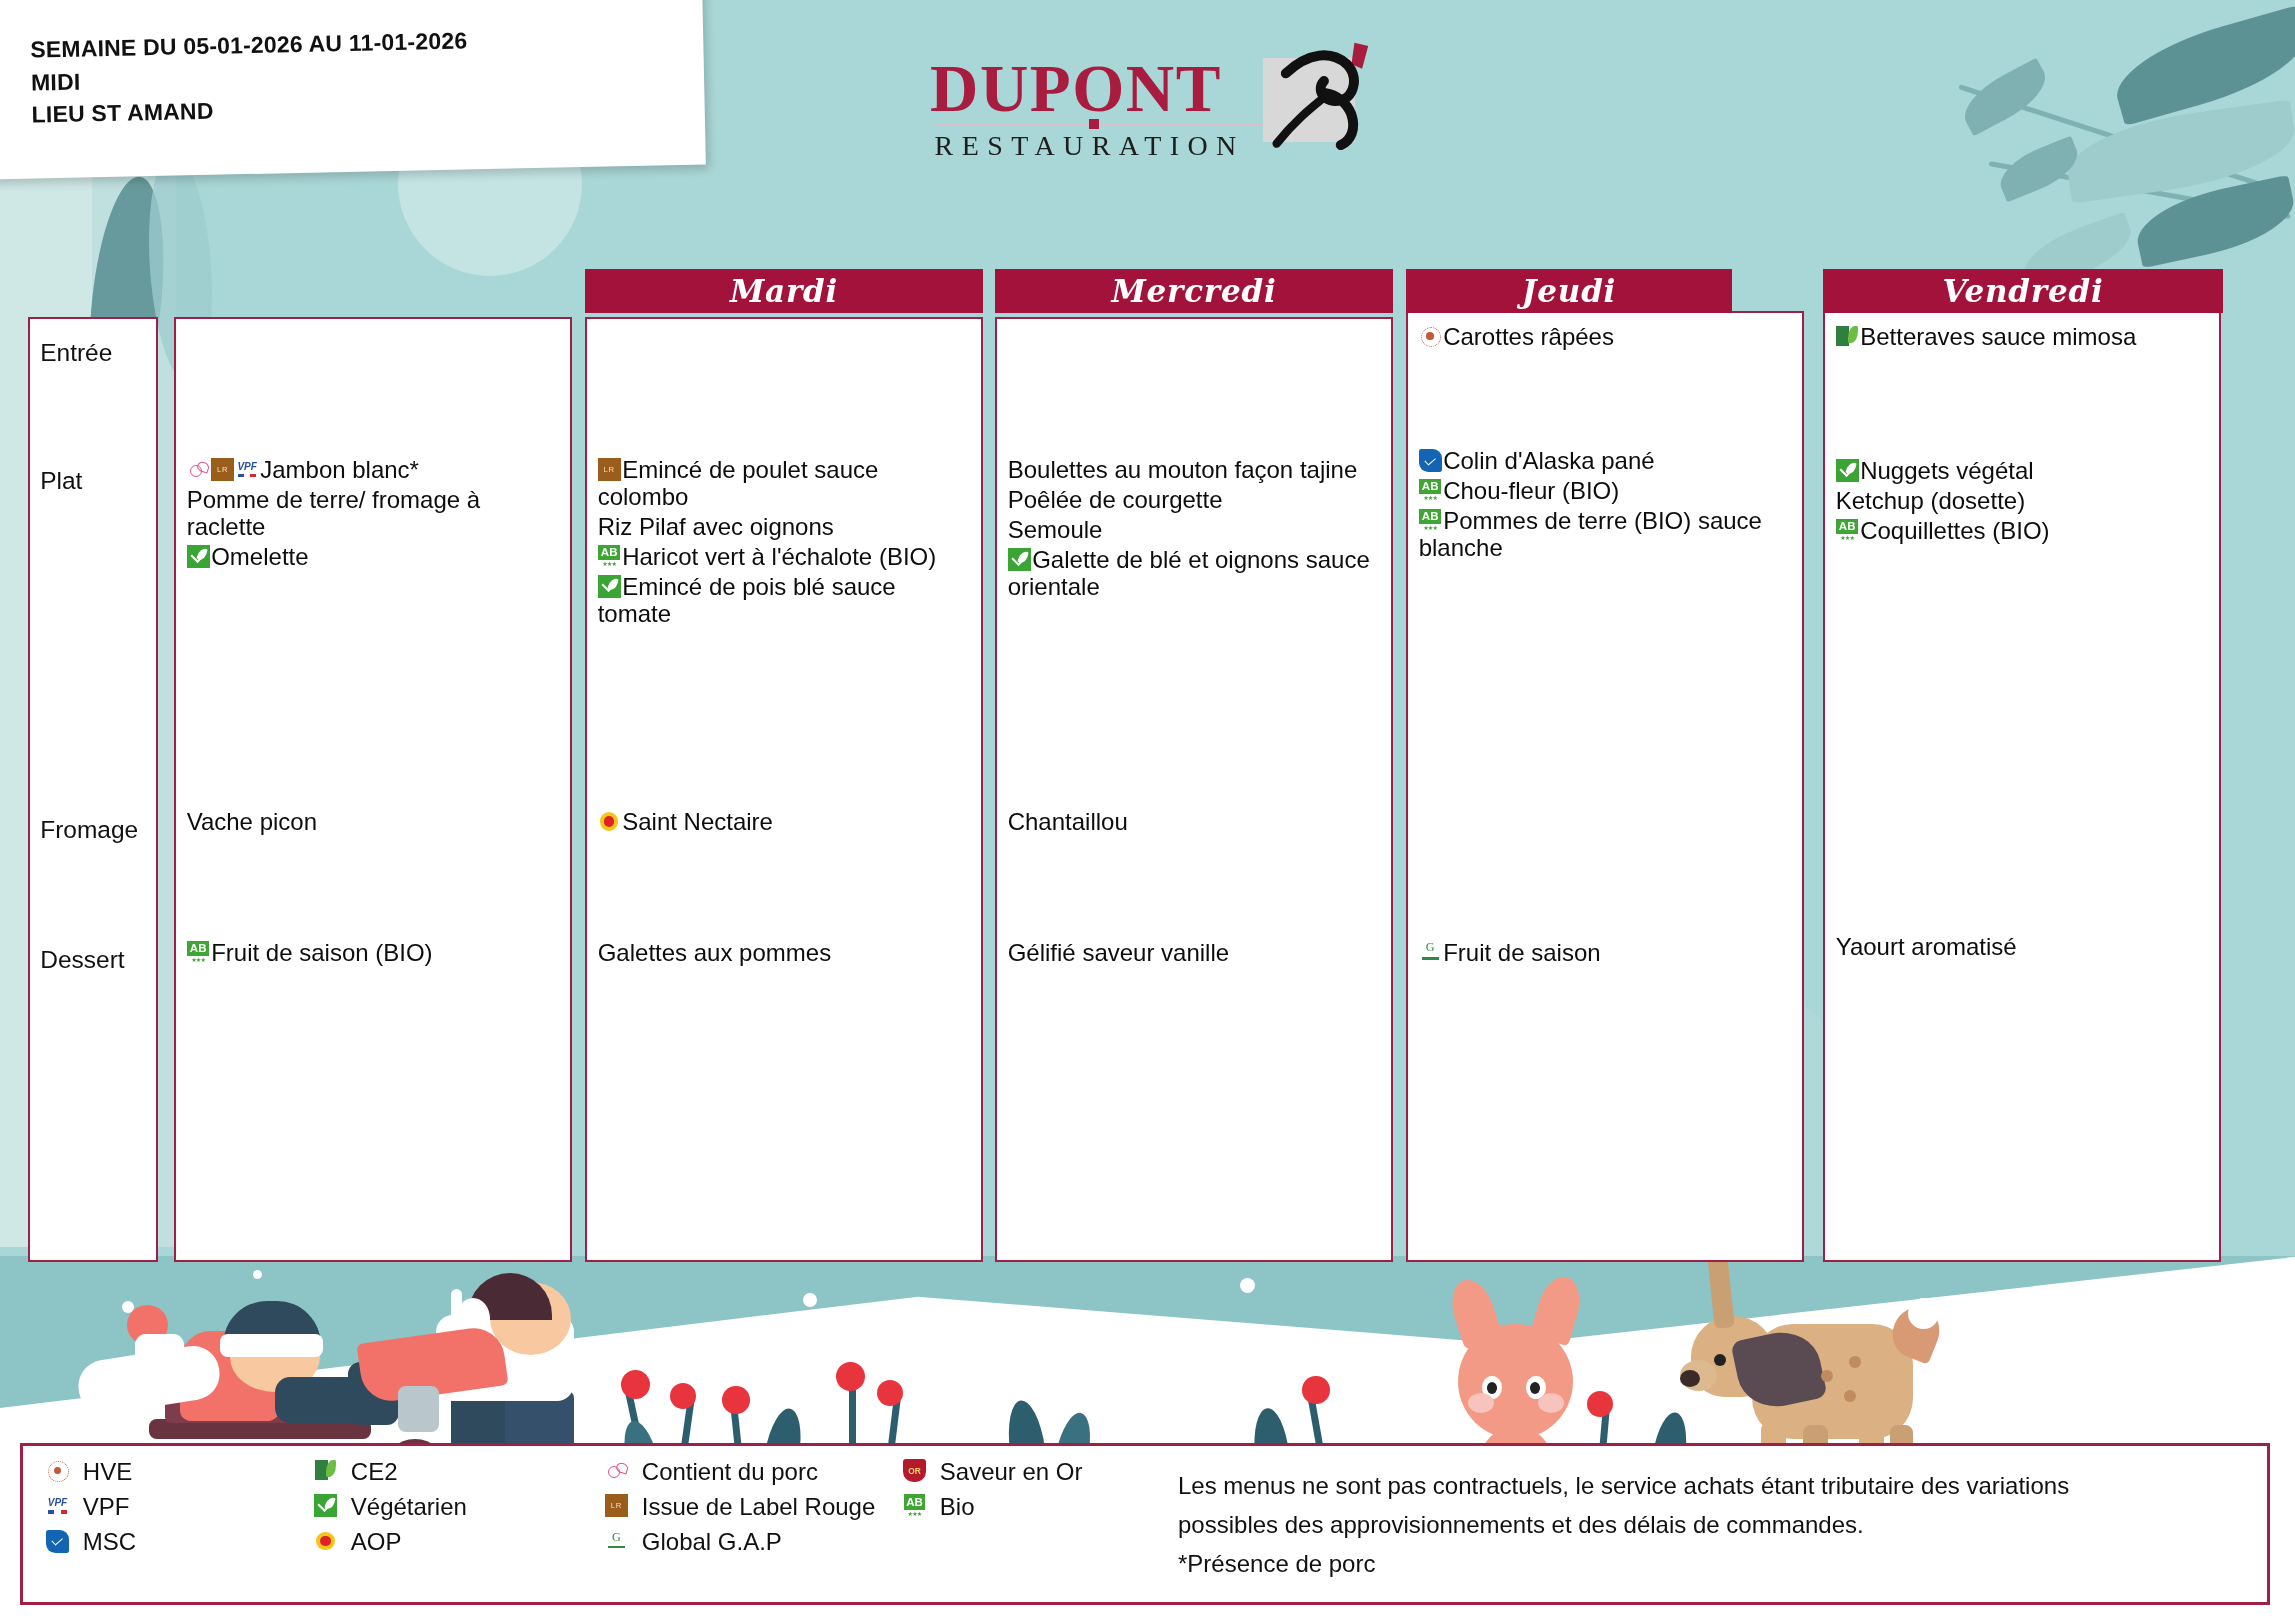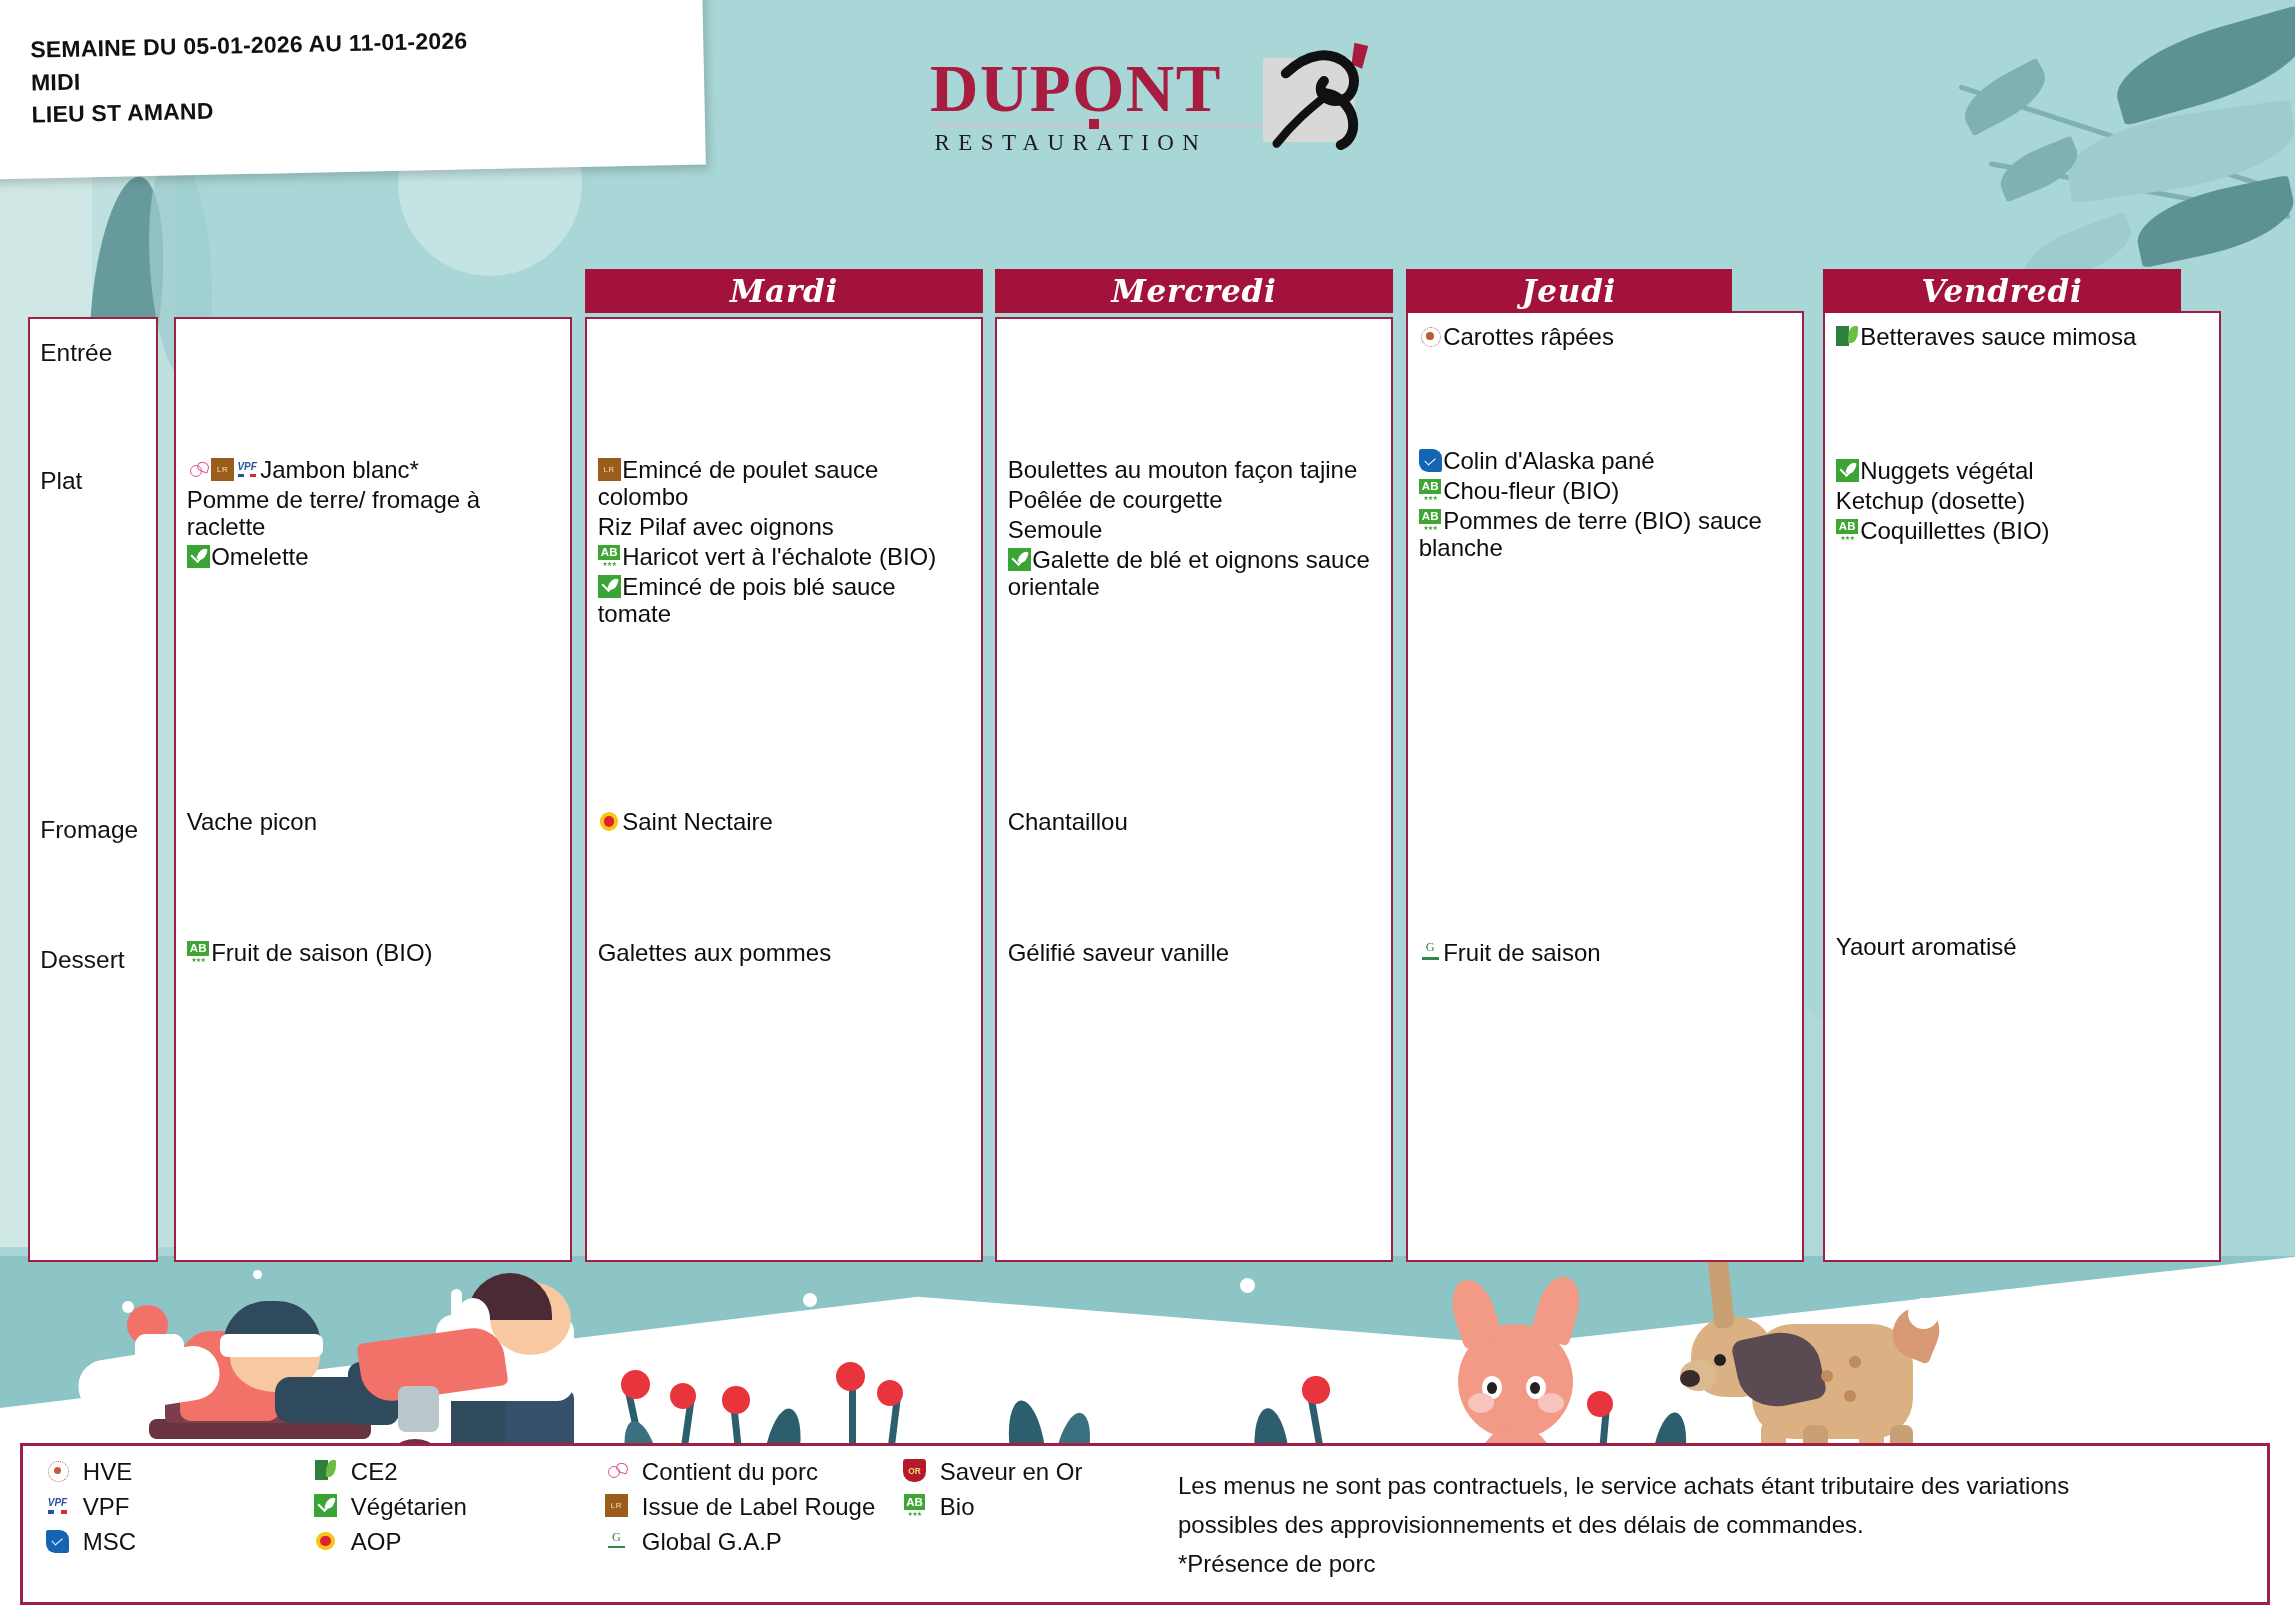--- a/index.html
+++ b/index.html
@@ -86,21 +86,21 @@
     position: absolute; left: 4.6px; top: 80px; width: 329px; height: 1.5px;
     background: #d9bfc7;
   }
   .logo-dot {
     position: absolute; left: 159px; top: 75px; width: 10px; height: 10px;
     background: #a81d3f;
   }
   .logo-sub {
     position: absolute; left: 4.6px; top: 86px;
     font-family: "Liberation Serif", serif;
-    font-size: 23px; color: #1d1d1d; letter-spacing: 8.4px;
+    font-size: 28px; color: #1d1d1d; letter-spacing: 8.4px;
   }
   .logo-badge {
     position: absolute; left: 333px; top: 13.8px; width: 92px; height: 84px;
     background: #d8d8d8;
   }
   .logo-fig { position: absolute; left: 310px; top: -6.1px; width: 145px; height: 115px; }
 
   
   .dayhead {
     position: absolute; top: 269px; height: 44px;
@@ -409,21 +409,21 @@
 
   <div class="dayhead" style="left:585px; width:398px;">
     <span>Mardi</span>
   </div>
   <div class="dayhead" style="left:995px; width:398px;">
     <span>Mercredi</span>
   </div>
   <div class="dayhead" style="left:1406px; width:326px;">
     <span>Jeudi</span>
   </div>
-  <div class="dayhead" style="left:1823px; width:358px;">
+  <div class="dayhead" style="left:1823px; width:400px;">
     <span>Vendredi</span>
   </div>
 
   <div class="cell labelcol">
     <div class="rowlabel" style="top: 20px;">Entrée</div>
     <div class="rowlabel" style="top: 148px;">Plat</div>
     <div class="rowlabel" style="top: 497px;">Fromage</div>
     <div class="rowlabel" style="top: 627px;">Dessert</div>
   </div>
 

